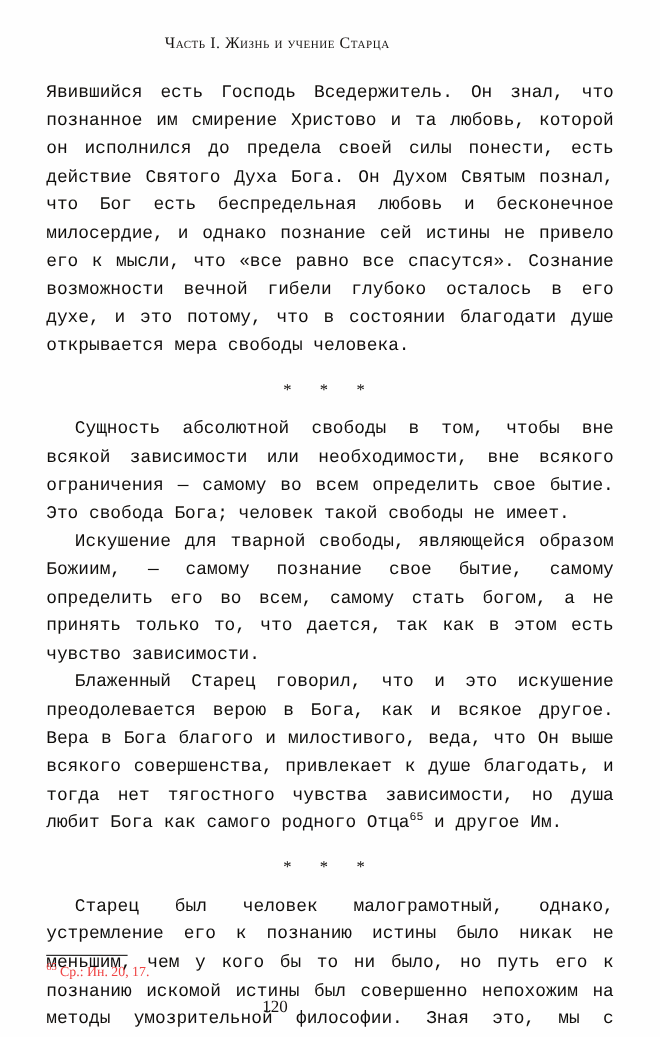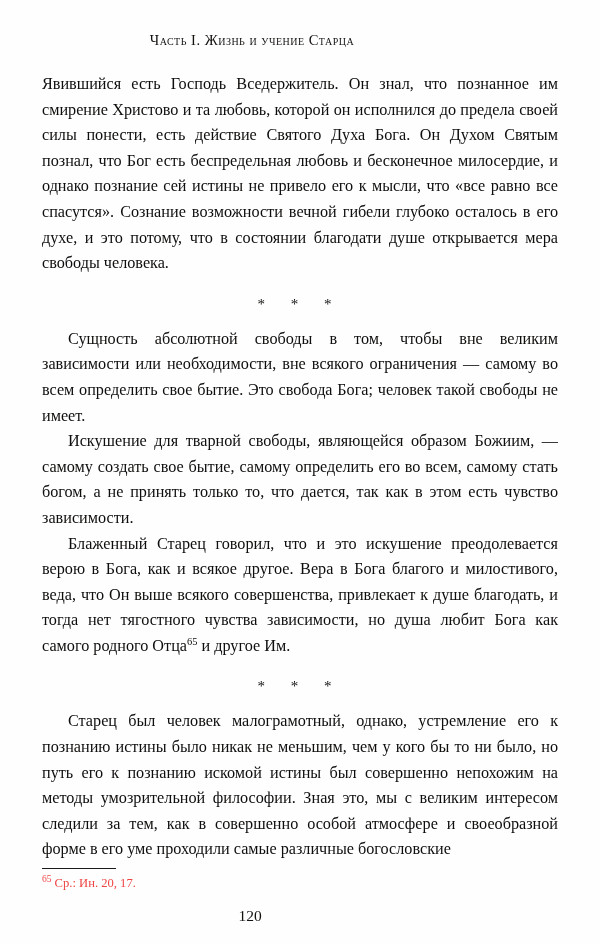--- a/index.html
+++ b/index.html
@@ -41,20 +41,21 @@
     width: 516px;
   }
   p.para {
     margin: 0;
     text-align: justify;
     text-justify: inter-word;
     font-size: 16.2px;
     line-height: 25.6px;
     color: #100e0c;
     hyphens: manual;
+    font-family: Liberation Mono, monospace;
   }
   p.para.indent {
     text-indent: 26px;
   }
   p.para.first {
     text-indent: 0;
   }
   .asterisks {
     text-align: center;
     font-size: 15px;
@@ -106,23 +107,23 @@
 <div class="page">
 
   <div class="running-head">Часть I. Жизнь и учение Старца</div>
 
   <div class="body-col">
 
     <p class="para first">Явившийся есть Господь Вседержитель. Он знал, что познанное им смирение Христово и та любовь, которой он исполнился до предела своей силы понести, есть действие Святого Духа Бога. Он Духом Святым познал, что Бог есть беспредельная любовь и бесконечное милосердие, и однако познание сей истины не привело его к мысли, что «все равно все спасутся». Сознание возможности вечной гибели глубоко осталось в его духе, и это потому, что в состоянии благодати душе открывается мера свободы человека.</p>
 
     <div class="asterisks">* * *</div>
 
-    <p class="para indent">Сущность абсолютной свободы в том, чтобы вне великим зависимости или необходимости, вне всякого ограничения — самому во всем определить свое бытие. Это свобода Бога; человек такой свободы не имеет.</p>
+    <p class="para indent">Сущность абсолютной свободы в том, чтобы вне всякой зависимости или необходимости, вне всякого ограничения — самому во всем определить свое бытие. Это свобода Бога; человек такой свободы не имеет.</p>
 
-    <p class="para indent">Искушение для тварной свободы, являющейся образом Божиим, — самому создать свое бытие, самому определить его во всем, самому стать богом, а не принять только то, что дается, так как в этом есть чувство зависимости.</p>
+    <p class="para indent">Искушение для тварной свободы, являющейся образом Божиим, — самому познание свое бытие, самому определить его во всем, самому стать богом, а не принять только то, что дается, так как в этом есть чувство зависимости.</p>
 
     <p class="para indent"><span>Блаженный Старец говорил, что и это искушение преодолевается верою в Бога, как и всякое другое. Вера в Бога благого и милостивого, веда, что Он выше всякого совершенства, привлекает к душе благодать, и тогда нет тягостного чувства зависимости, но душа любит Бога как самого родного Отца</span><sup class="fnref">65</sup><span> и другое Им.</span></p>
 
     <div class="asterisks">* * *</div>
 
     <p class="para indent">Старец был человек малограмотный, однако, устремление его к познанию истины было никак не меньшим, чем у кого бы то ни было, но путь его к познанию искомой истины был совершенно непохожим на методы умозрительной философии. Зная это, мы с великим интересом следили за тем, как в совершенно особой атмосфере и своеобразной форме в его уме проходили самые различные богословские</p>
 
   </div>
 
   <div class="footnote-area">

